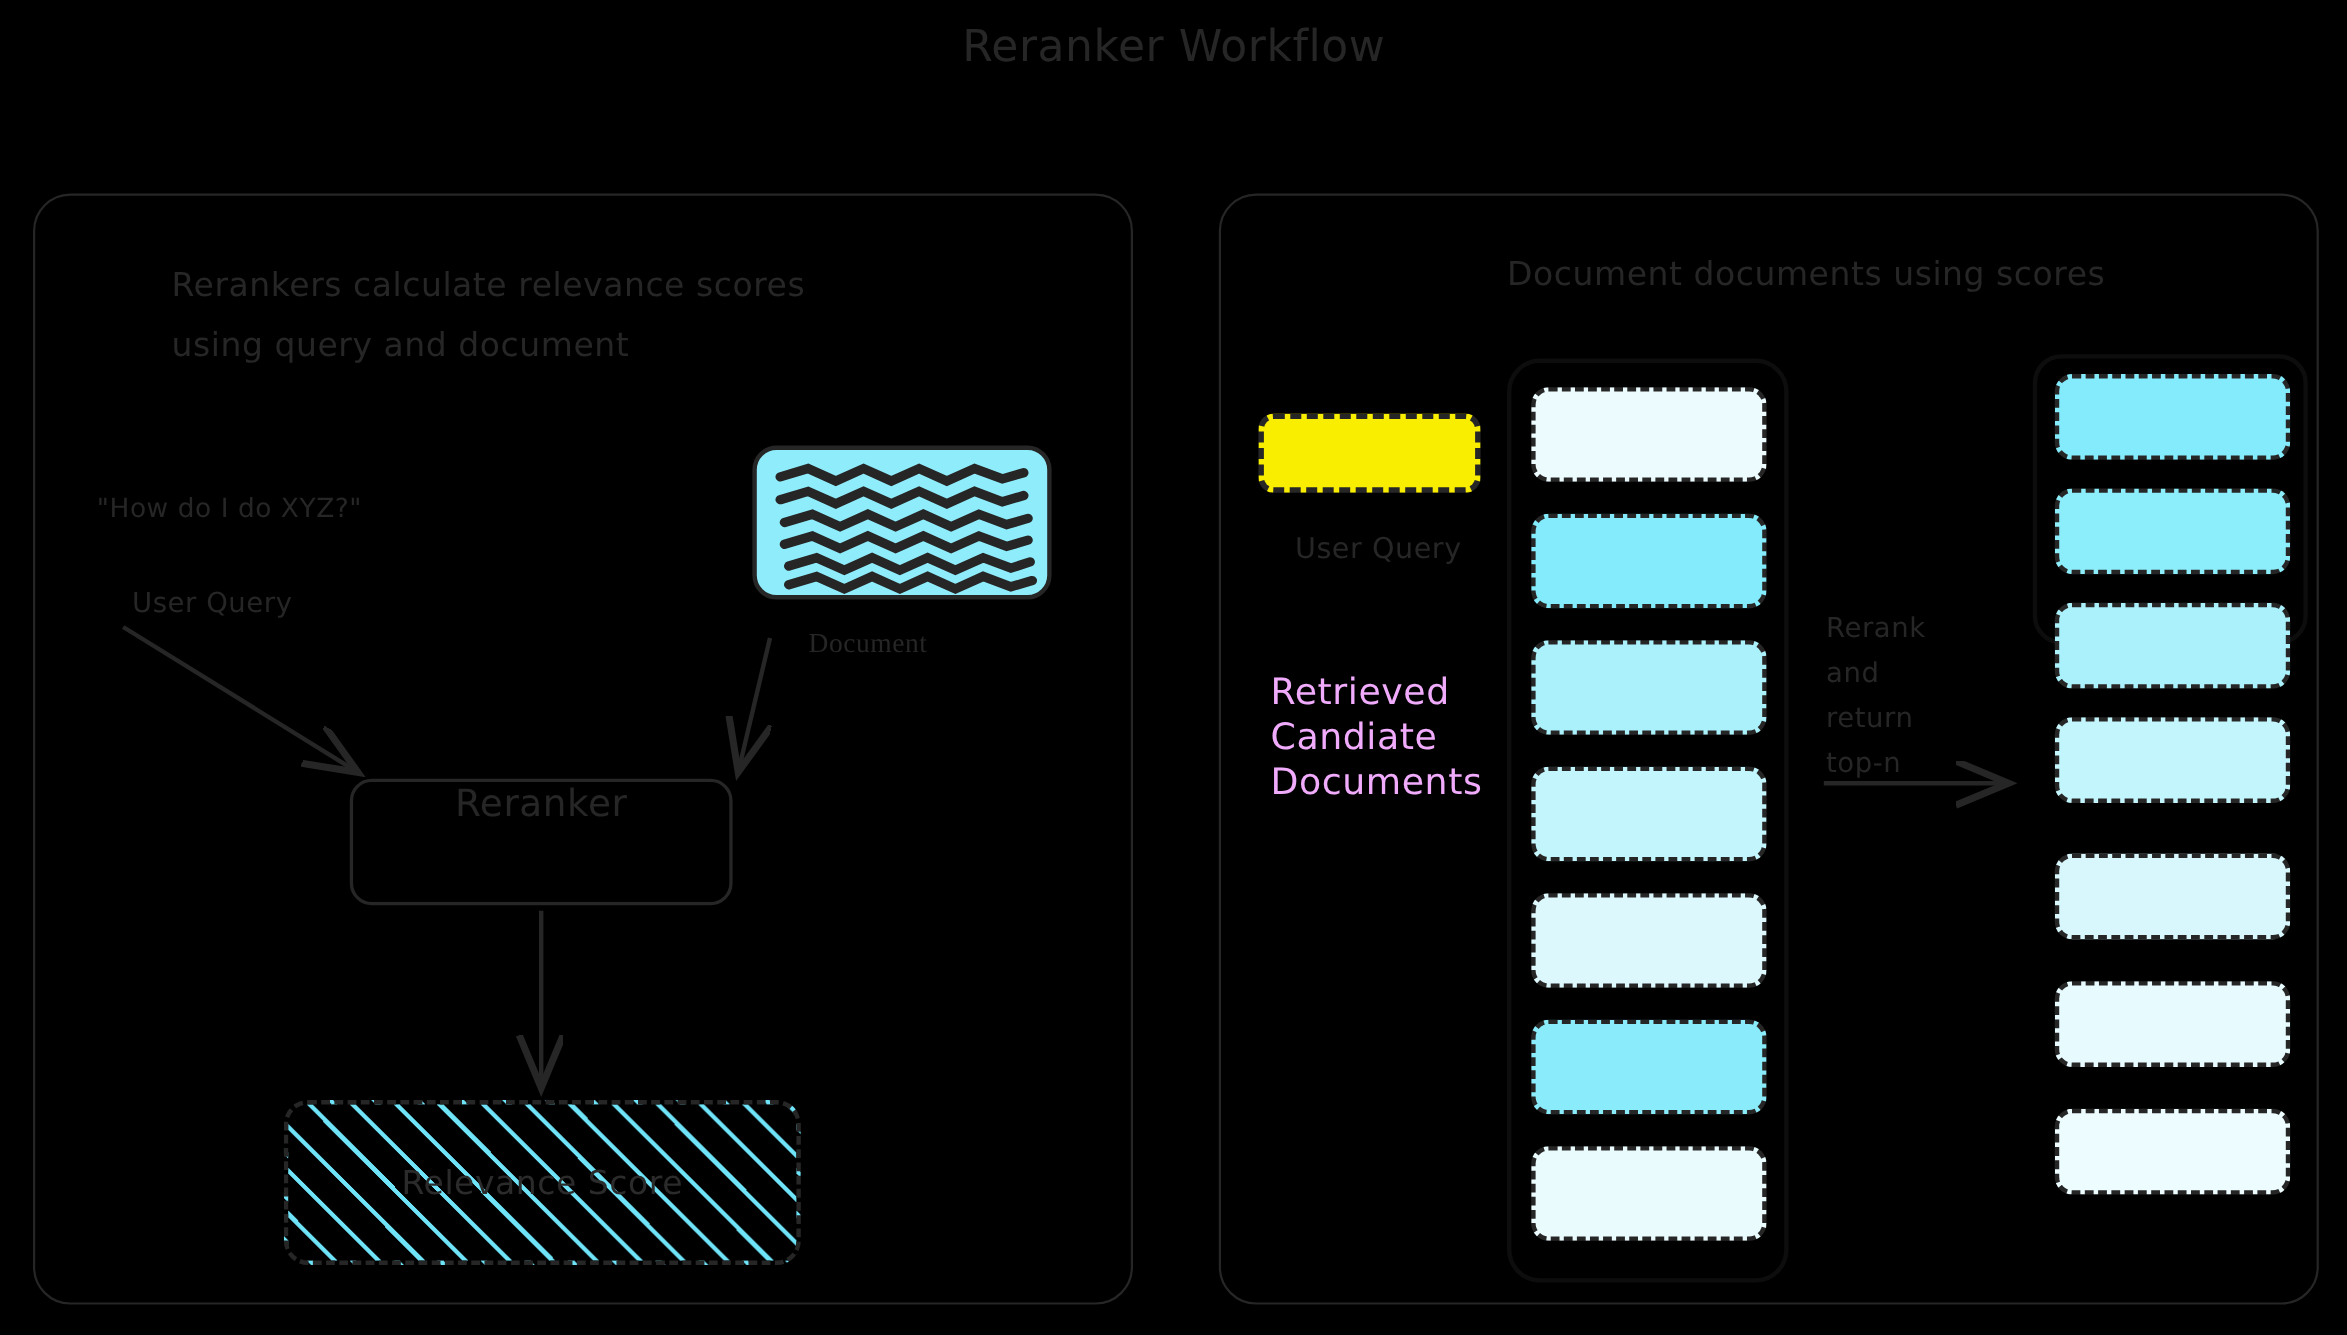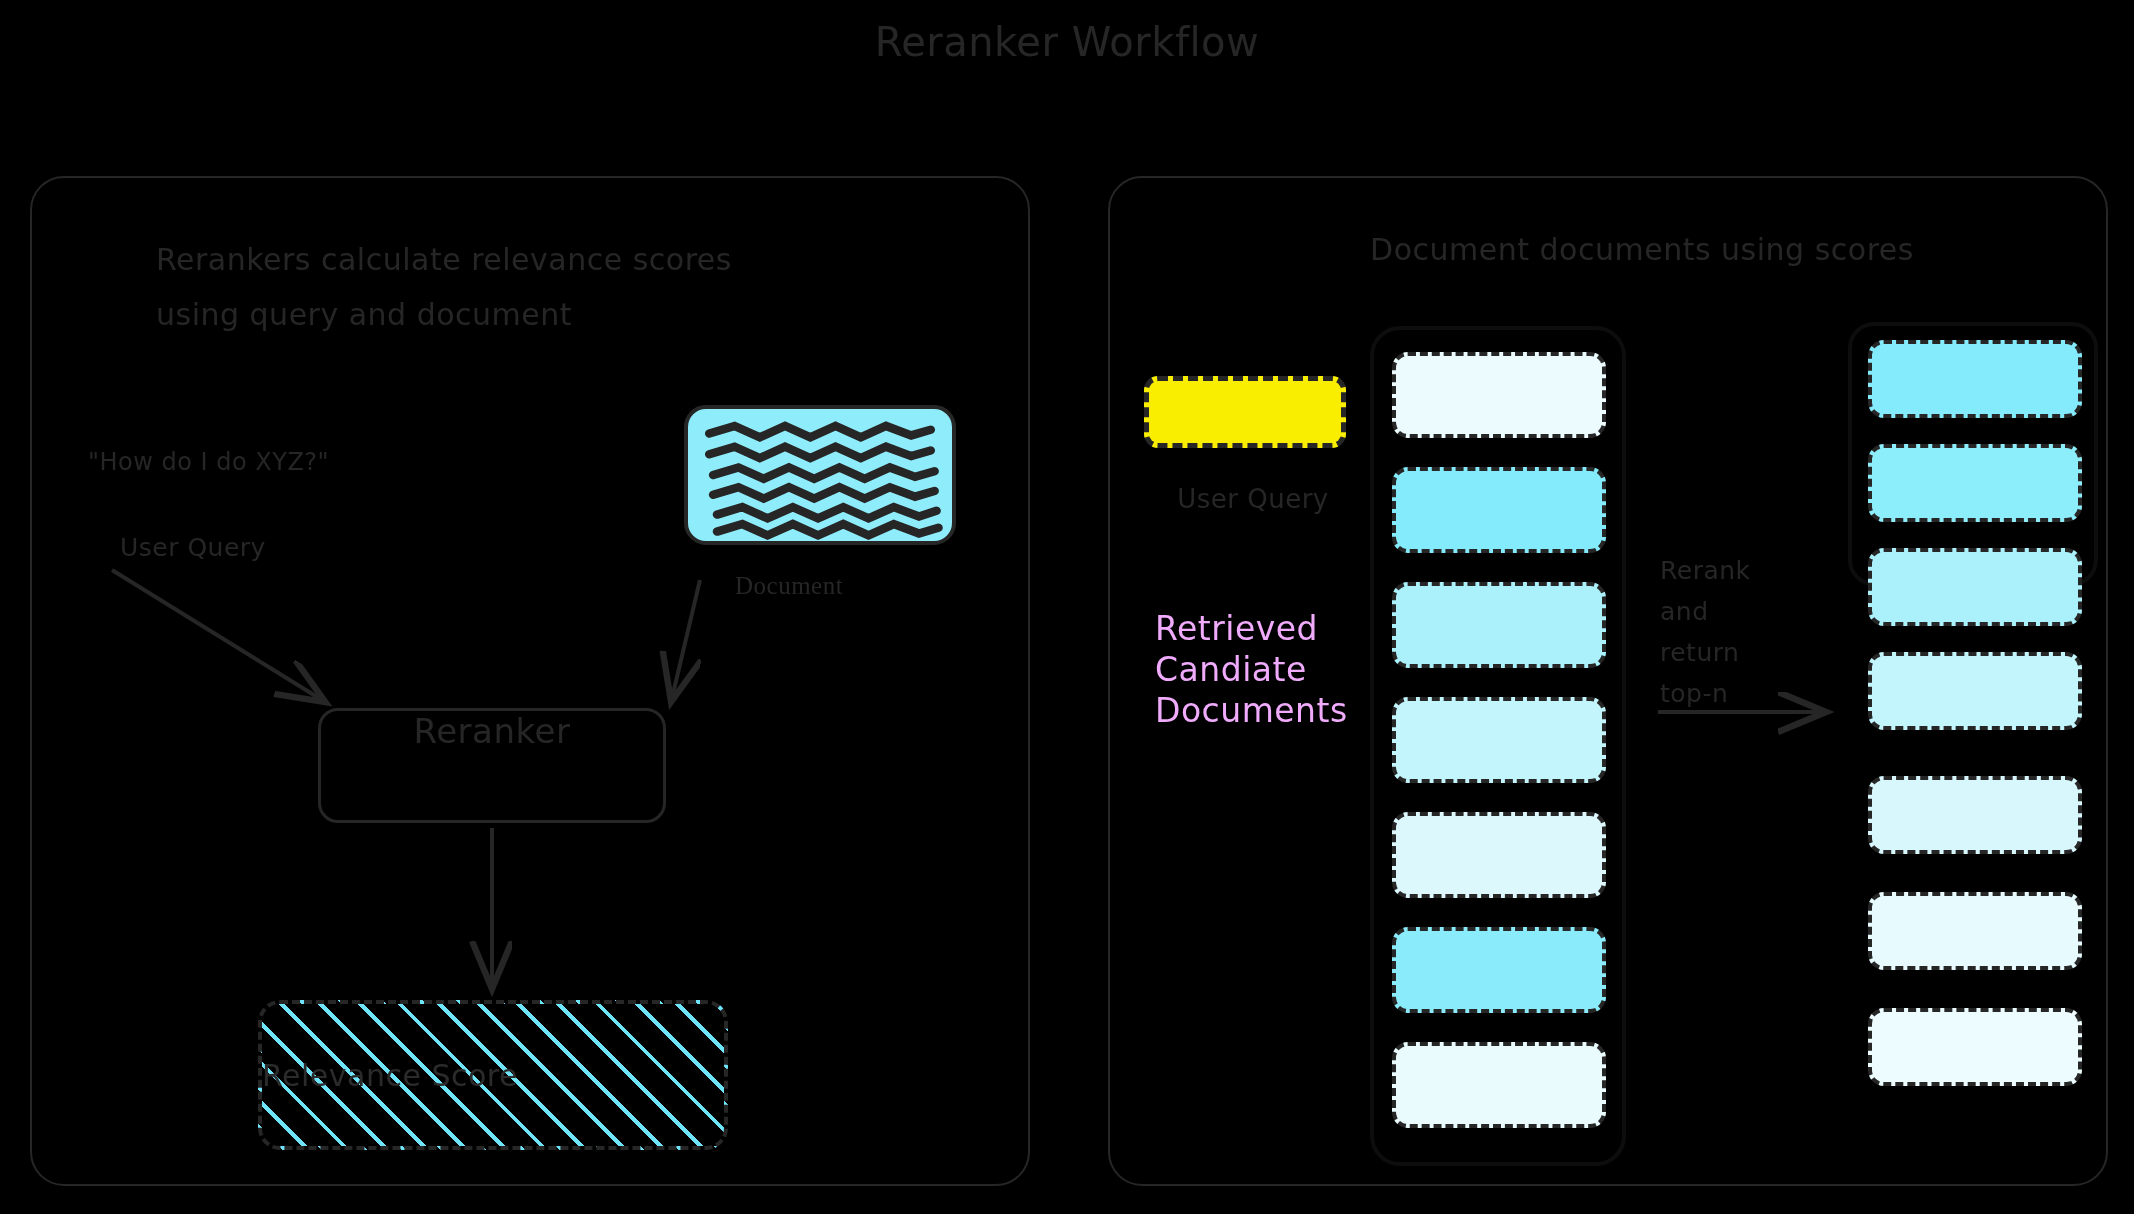--- a/index.html
+++ b/index.html
@@ -128,20 +128,21 @@
     border-radius: 22px;
     background-color: #000000;
     background-image: repeating-linear-gradient(
         45deg,
         #6fe3f8 0px,
         #6fe3f8 4px,
         rgba(0,0,0,0) 4px,
         rgba(0,0,0,0) 28px);
     display: flex;
     align-items: center;
+    justify-content: center;
   }
   #relevance-label {
     font-size: 30px;
     color: #2b2b2b;
     white-space: nowrap;
     position: relative;
     z-index: 2;
   }
 
   

